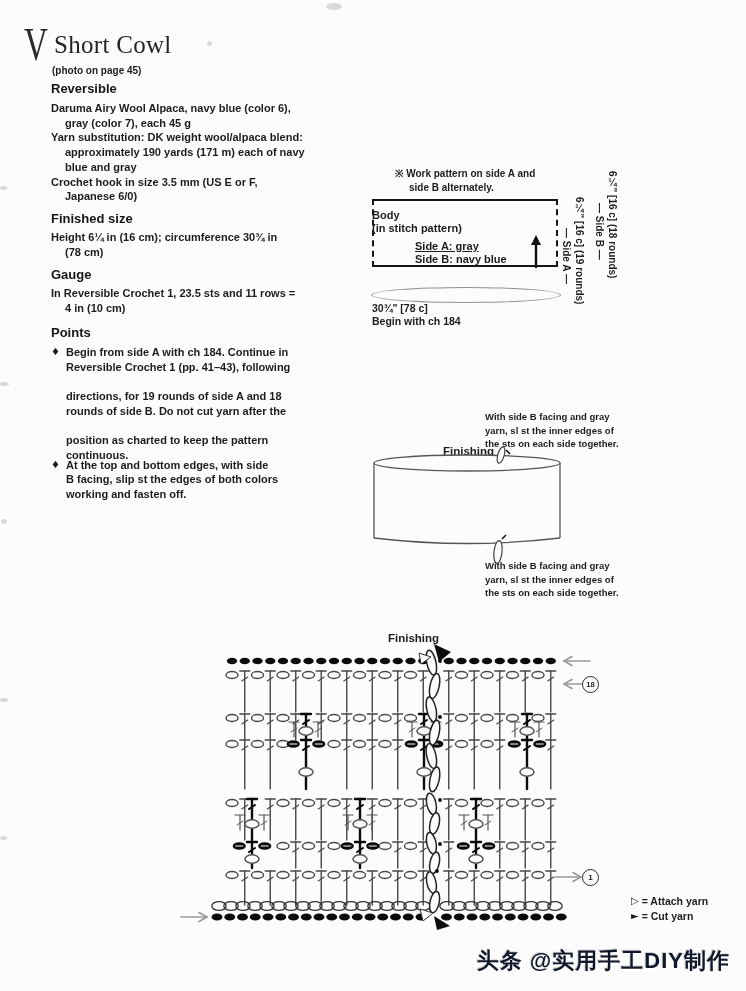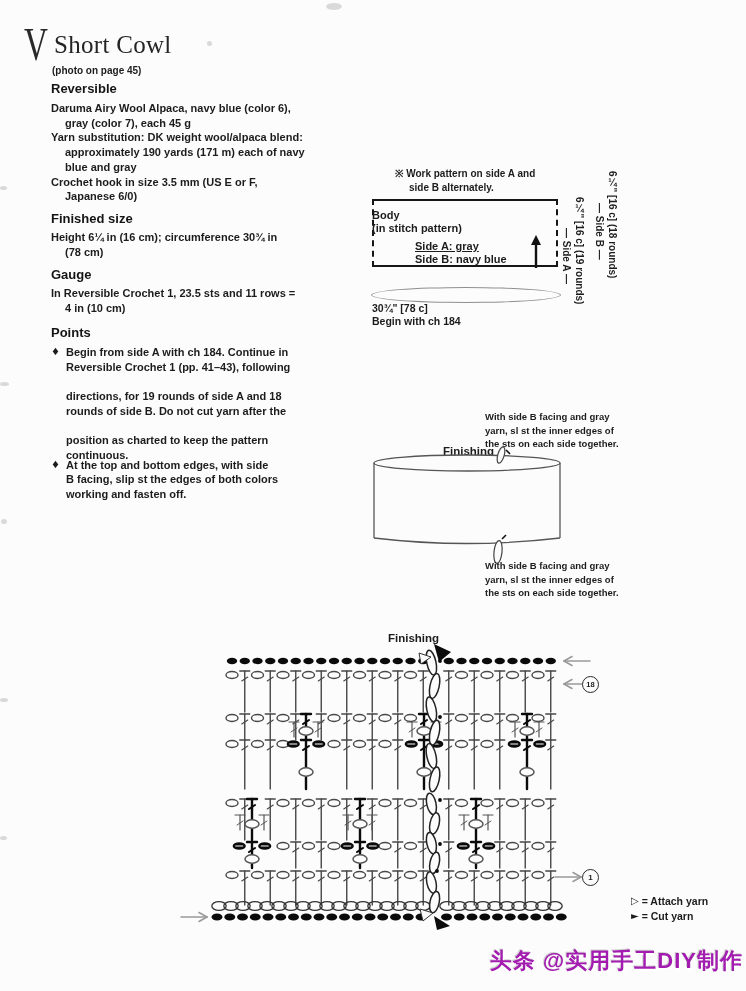--- a/index.html
+++ b/index.html
@@ -16,22 +16,22 @@
            border-top:2.2px solid #161616;border-bottom:2.2px solid #161616;
            border-left:2.2px dashed #161616;border-right:2.2px dashed #161616;background:#fcfcfc;}
   .ctr{text-align:left;}
   .ellipse{position:absolute;left:371px;top:287px;width:188px;height:14px;border:1.3px solid #909090;border-radius:50%;}
   .circnum{position:absolute;width:17px;height:17px;border:1.4px solid #2a2a2a;border-radius:50%;
            background:#fcfcfc;display:flex;align-items:center;justify-content:center;
            font:700 7.5px/1 "Liberation Sans",sans-serif;color:#1c1c1c;box-sizing:border-box;}
   .legend-row{position:absolute;display:flex;align-items:center;gap:3px;}
   .legend-sym{font:400 10px/10px "DejaVu Sans",sans-serif;color:#1c1c1c;}
   .legend-txt{font:700 10.5px/12px "Liberation Sans",sans-serif;color:#1c1c1c;}
-  .watermark{position:absolute;right:3px;top:947px;font:700 22px/28px "Liberation Sans",sans-serif;
-             color:#a21caf;letter-spacing:1px;text-shadow:1.5px 1.5px 0 #ffffff,-1px -1px 0 #d2d2d2;margin-left:7px;}
+  .watermark{position:absolute;right:16px;top:947px;font:700 22px/28px "Liberation Sans",sans-serif;
+             color:#0f172a;letter-spacing:1px;text-shadow:1.5px 1.5px 0 #ffffff,-1px -1px 0 #d2d2d2;margin-left:7px;}
   .bullet-mark{position:absolute;font:700 10px/14px "DejaVu Sans",sans-serif;color:#1c1c1c;}
   .art{position:absolute;background:#d9d9d9;border-radius:50%;filter:blur(.6px);}
   svg{position:absolute;overflow:visible;}
 </style>
 </head>
 <body>
 
 <div class="page">
 
   <div class="art" style="left:326px;top:3px;width:16px;height:7px;"></div>

